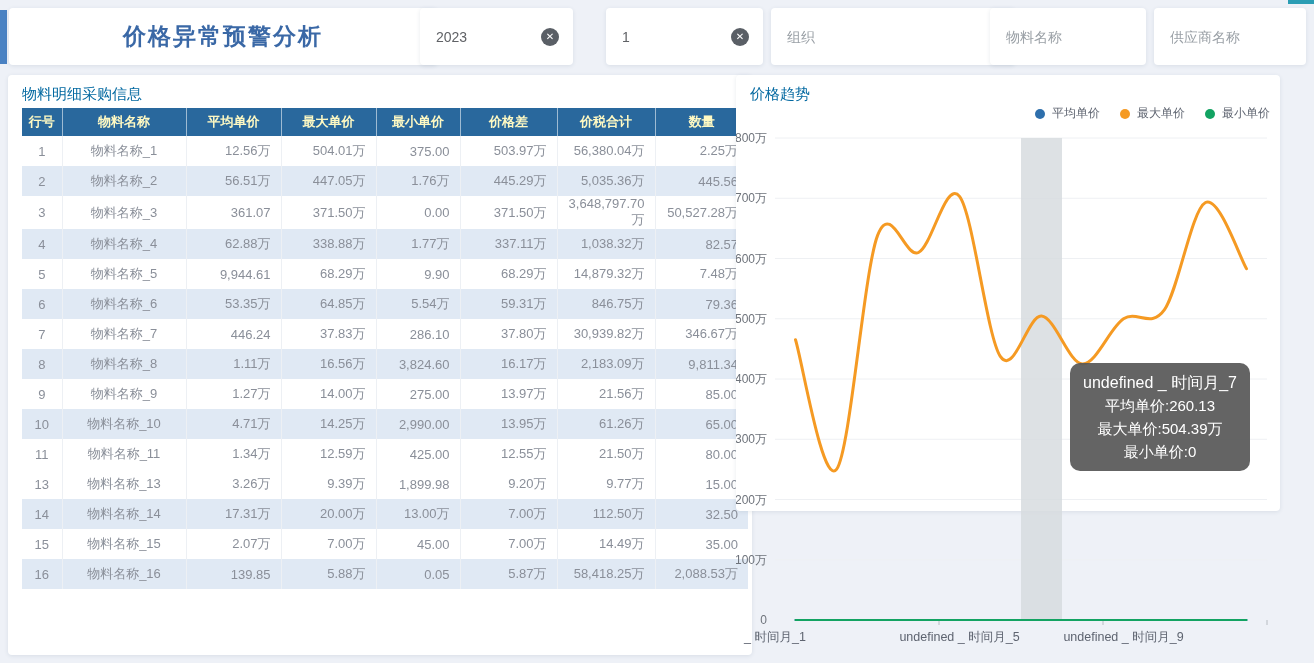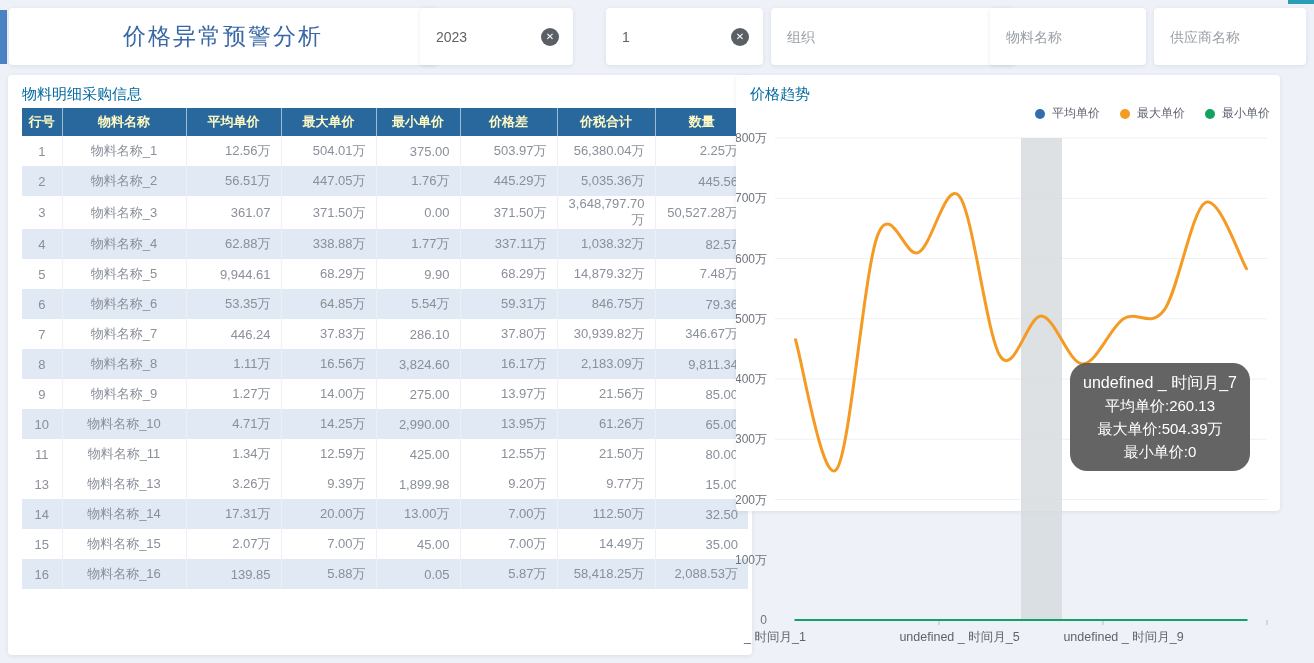--- a/index.html
+++ b/index.html
@@ -7,21 +7,21 @@
     width:1314px;height:663px;position:relative;overflow:hidden;
     background:#eef1f7;
     font-family:"Liberation Sans",sans-serif;
   }
   .card{position:absolute;background:#fff;border-radius:4px;box-shadow:0 1px 4px rgba(30,60,90,.10)}
 
   
   #left-strip{position:absolute;left:0;top:10px;width:7px;height:54px;background:#4a82c3}
   #corner-bar{position:absolute;left:1288px;top:0;width:26px;height:4px;background:#2b9db4}
   #title-card{left:9px;top:8px;width:428px;height:57px;display:flex;align-items:center;justify-content:center}
-  #title-card h1{margin:0;font-size:23px;font-weight:normal;color:#3a68a6;letter-spacing:2px}
+  #title-card h1{margin:0;font-size:23px;font-weight:bold;color:#3a68a6;letter-spacing:2px}
 
   .filter{display:flex;align-items:center;justify-content:space-between;padding:0 14px;box-sizing:border-box}
   .filter input{border:none;outline:none;background:transparent;font-size:14px;color:#606266;width:75%;font-family:inherit}
   .filter input::placeholder{color:#9aa0a6}
   .clear-btn{flex:0 0 auto;width:18px;height:18px;border-radius:50%;background:#5a5f66;color:#fff;
     font-size:10px;line-height:18px;text-align:center;cursor:pointer;user-select:none}
   #f1{left:420px;top:8px;width:153px;height:57px}
   #f2{left:606px;top:8px;width:157px;height:57px}
   #f3{left:771px;top:8px;width:244px;height:57px}
   #f4{left:990px;top:8px;width:156px;height:57px}
@@ -43,21 +43,21 @@
     border-top:1px solid #e3e6ea;border-bottom:1px solid #e3e6ea;line-height:17px}
   #scroll-thumb{position:absolute;right:3px;top:62px;width:8px;height:13px;background:#a9a9a9;border-radius:2px}
 
   
   #chart-card{left:736px;top:75px;width:544px;height:436px}
   #chart-svg{position:absolute;left:0;top:0;z-index:1}
   .legend{position:absolute;top:30px;right:10px;z-index:2;display:flex;gap:20px;align-items:center}
   .legend-item{display:flex;align-items:center;gap:7px;font-size:12px;color:#5e6470}
   .legend-dot{width:10px;height:10px;border-radius:50%}
   #tooltip{position:absolute;left:334px;top:288px;width:168px;z-index:3;
-    background:rgba(88,88,88,.93);border-radius:17px;color:#fff;text-align:center;
+    background:rgba(88,88,88,.93);border-radius:10px;color:#fff;text-align:center;
     padding:8px 6px;font-size:15px;line-height:23px}
   .tt-title{font-size:16px}
 </style>
 </head>
 <body>
 
 <div id="left-strip"></div>
 <div id="corner-bar"></div>
 
 <div class="card" id="title-card">

